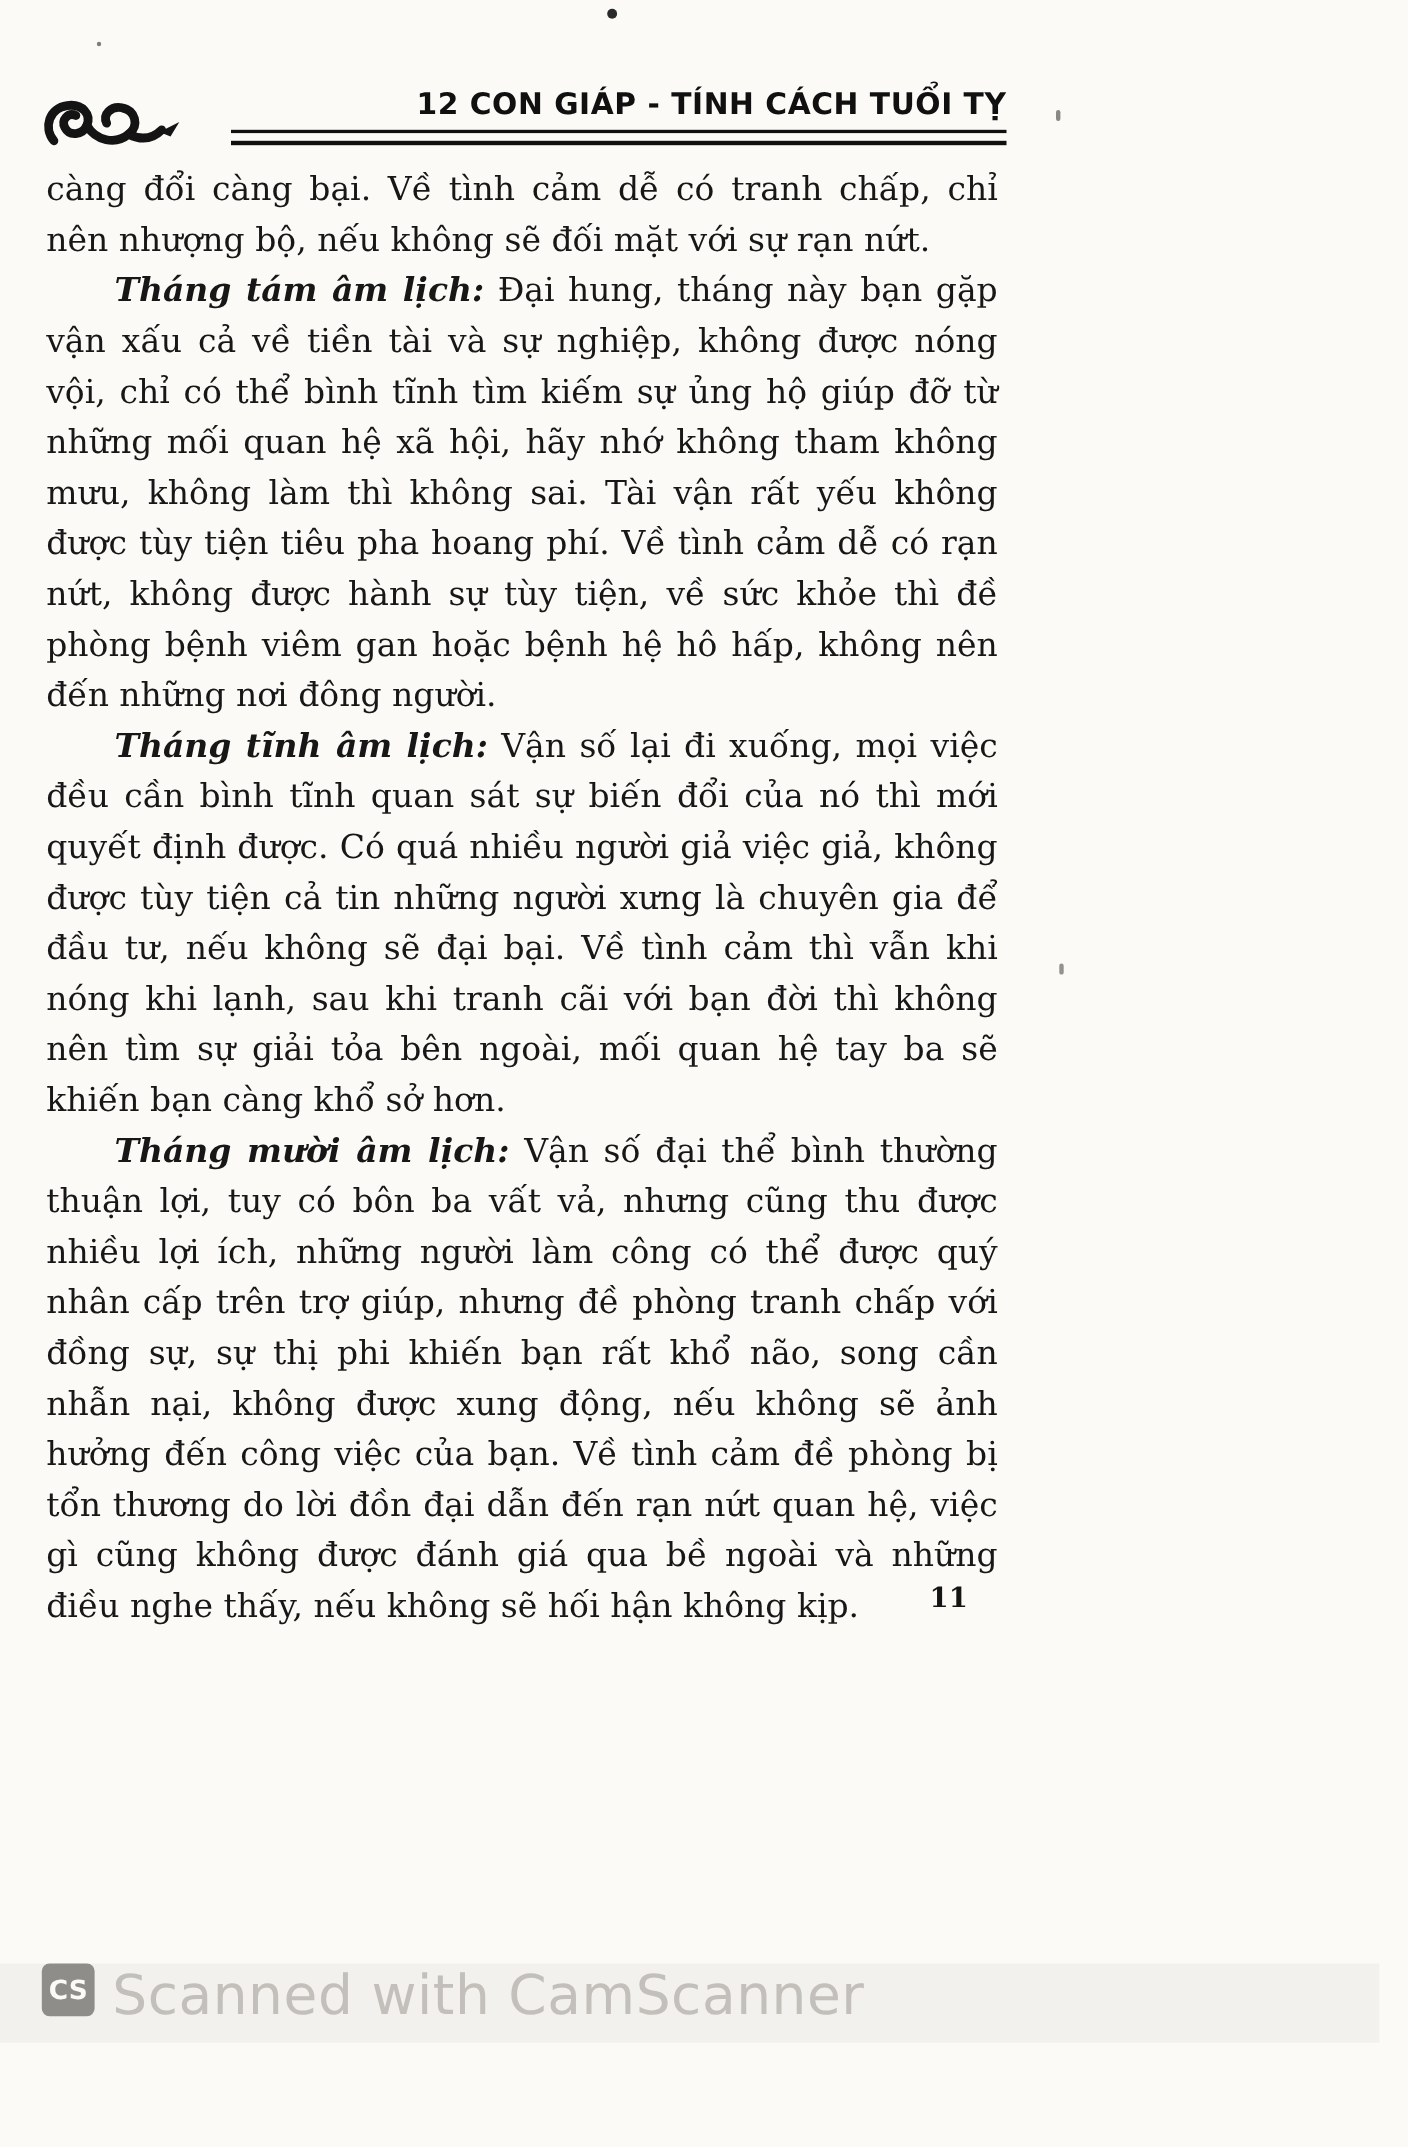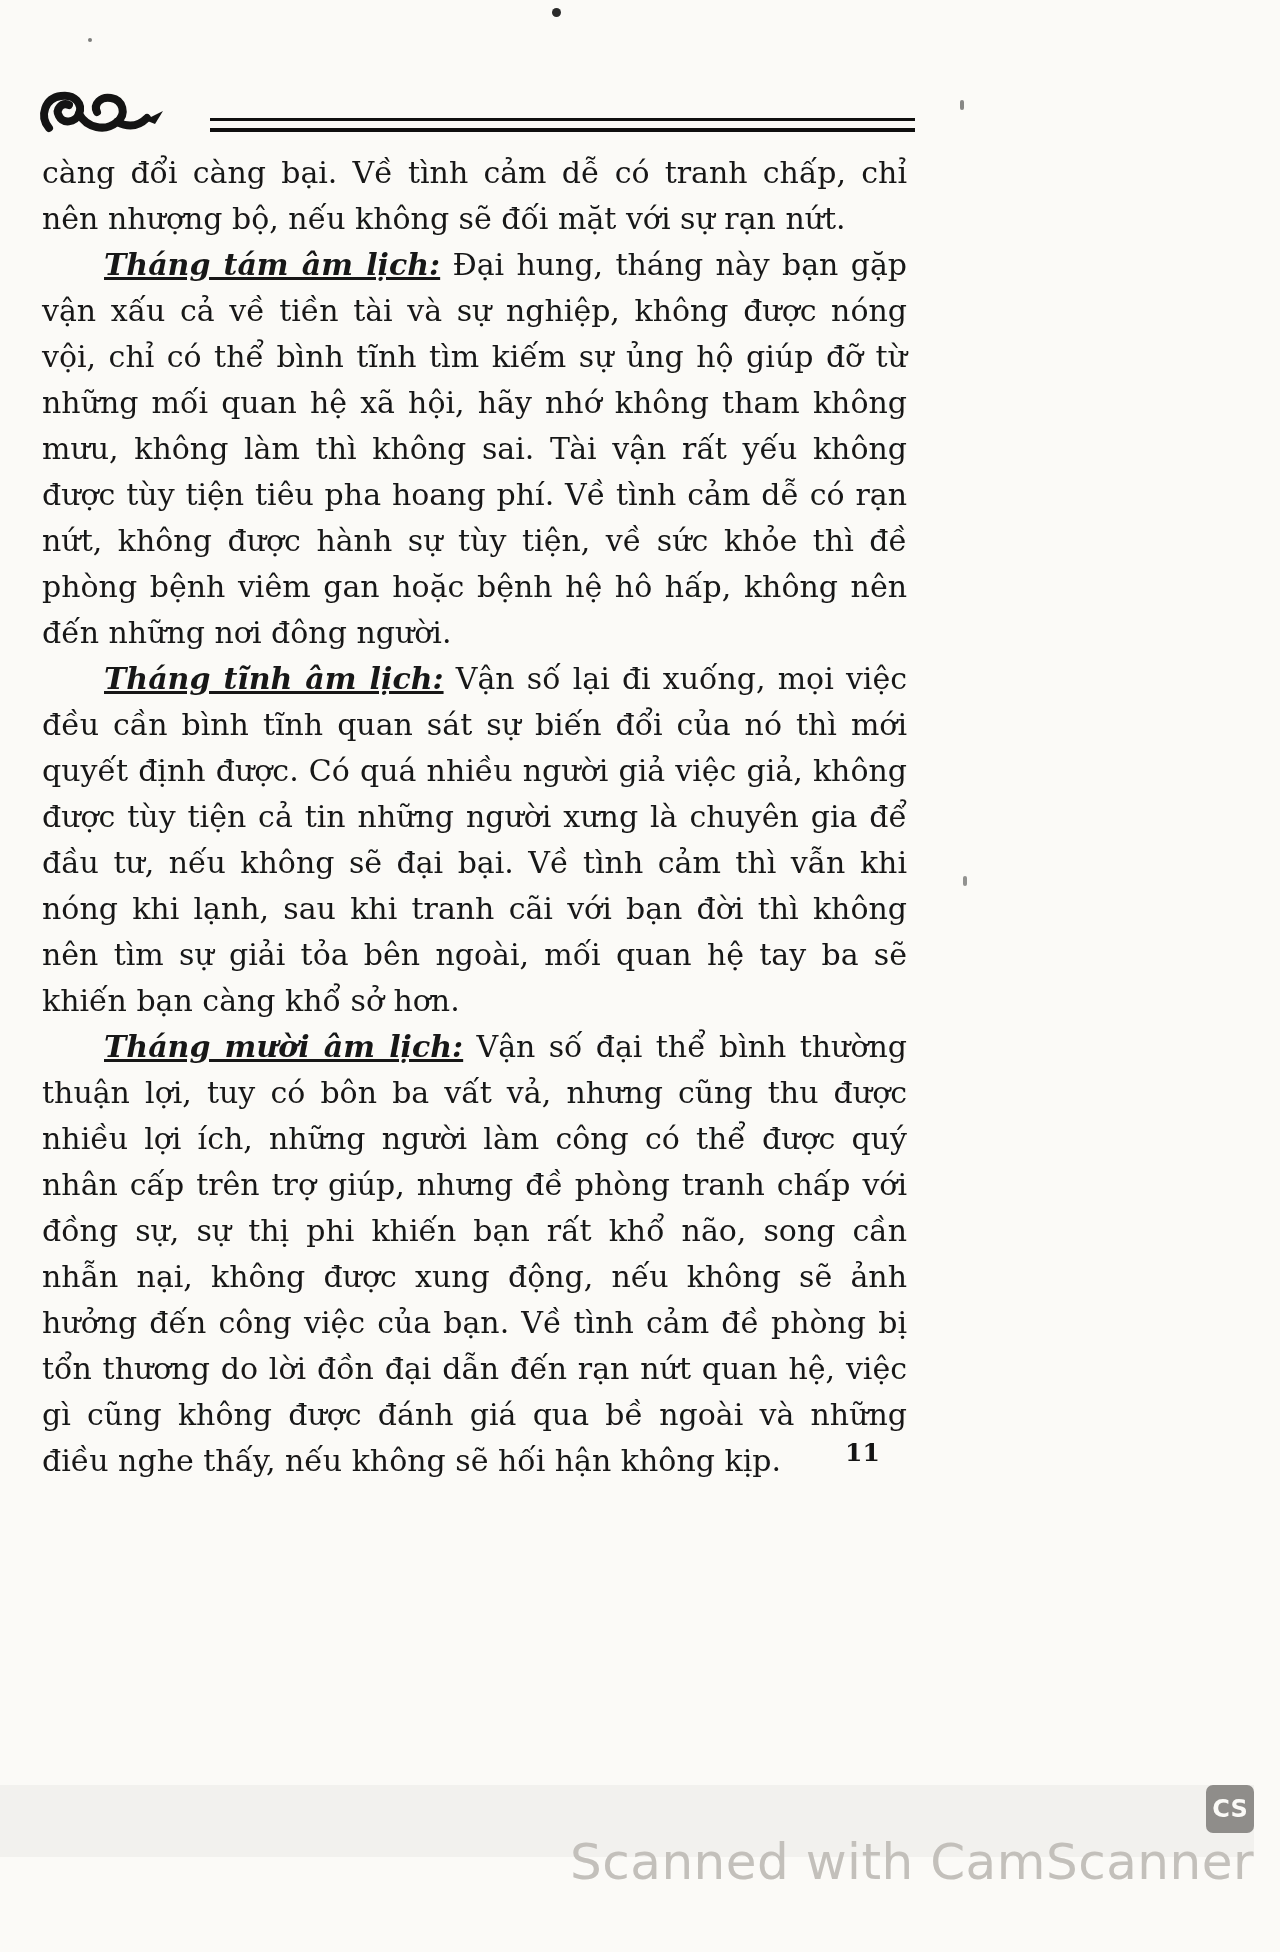--- a/index.html
+++ b/index.html
@@ -60,21 +60,20 @@
     width: 865px;
     font-size: 30px;
     line-height: 46px;
     text-align: justify;
   }
   .para { margin: 0; }
   .para.indent { text-indent: 62px; }
   .lead {
     font-weight: bold;
     font-style: italic;
-    text-decoration: underline;
   }
 
   
   .page-number {
     position: absolute;
     top: 1438px;
     left: 845px;
     font-size: 25px;
     font-weight: bold;
     color: #141414;
@@ -93,22 +92,21 @@
 
   
   .footer {
     position: absolute;
     left: 0;
     top: 1785px;
     width: 1254px;
     height: 72px;
     background: rgba(0,0,0,0.035);
     display: flex;
-    align-items: flex-end;
-    flex-direction: column;
+    align-items: flex-start;
   }
   .cs-logo {
     margin-left: 38px;
     width: 48px;
     height: 48px;
     background: #8f8d8a;
     border-radius: 7px;
     display: flex;
     align-items: center;
     justify-content: center;
@@ -138,20 +136,21 @@
 
   <div class="header">
     <span class="snake">
       <svg viewBox="0 0 135 70" width="135" height="70" xmlns="http://www.w3.org/2000/svg">
         <path d="M14 52 C4 40 10 22 26 20 C40 18 48 28 44 38 C40 47 28 48 24 40 C20 33 27 26 34 29" fill="none" stroke="#141414" stroke-width="8" stroke-linecap="round"></path>
         <path d="M44 38 C52 52 70 56 82 46 C92 38 88 24 76 22 C66 20 58 28 62 36" fill="none" stroke="#141414" stroke-width="8" stroke-linecap="round"></path>
         <path d="M82 46 C94 52 104 50 112 42" fill="none" stroke="#141414" stroke-width="8" stroke-linecap="round"></path>
         <path d="M110 44 l18 -9 -8 13 z" fill="#141414"></path>
       </svg>
     </span>
+    <div class="header-title">12 CON GIÁP - TÍNH CÁCH TUỔI TỴ</div>
     <div class="header-rule"></div>
   </div>
 
   <div class="body-text">
     <p class="para"><span>càng đổi càng bại. Về tình cảm dễ có tranh chấp, chỉ nên nhượng bộ, nếu không sẽ đối mặt với sự rạn nứt.</span></p>
     <p class="para indent"><span class="lead">Tháng tám âm lịch:</span>
       <span>Đại hung, tháng này bạn gặp vận xấu cả về tiền tài và sự nghiệp, không được nóng vội, chỉ có thể bình tĩnh tìm kiếm sự ủng hộ giúp đỡ từ những mối quan hệ xã hội, hãy nhớ không tham không mưu, không làm thì không sai. Tài vận rất yếu không được tùy tiện tiêu pha hoang phí. Về tình cảm dễ có rạn nứt, không được hành sự tùy tiện, về sức khỏe thì đề phòng bệnh viêm gan hoặc bệnh hệ hô hấp, không nên đến những nơi đông người.</span></p>
     <p class="para indent"><span class="lead">Tháng tĩnh âm lịch:</span>
       <span>Vận số lại đi xuống, mọi việc đều cần bình tĩnh quan sát sự biến đổi của nó thì mới quyết định được. Có quá nhiều người giả việc giả, không được tùy tiện cả tin những người xưng là chuyên gia để đầu tư, nếu không sẽ đại bại. Về tình cảm thì vẫn khi nóng khi lạnh, sau khi tranh cãi với bạn đời thì không nên tìm sự giải tỏa bên ngoài, mối quan hệ tay ba sẽ khiến bạn càng khổ sở hơn.</span></p>
     <p class="para indent"><span class="lead">Tháng mười âm lịch:</span>

